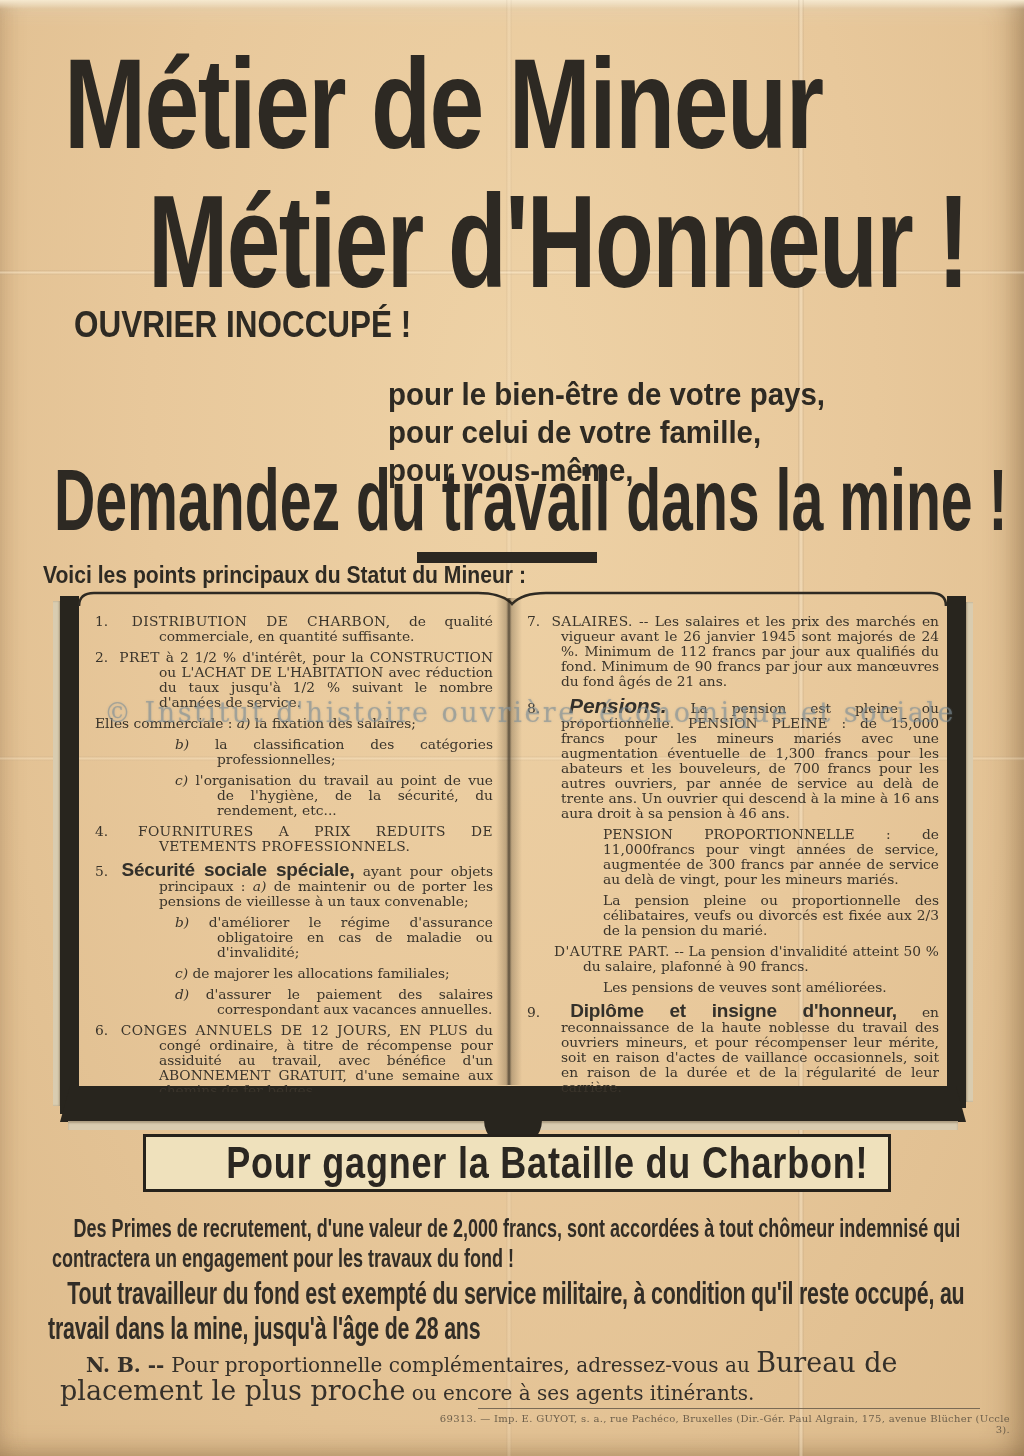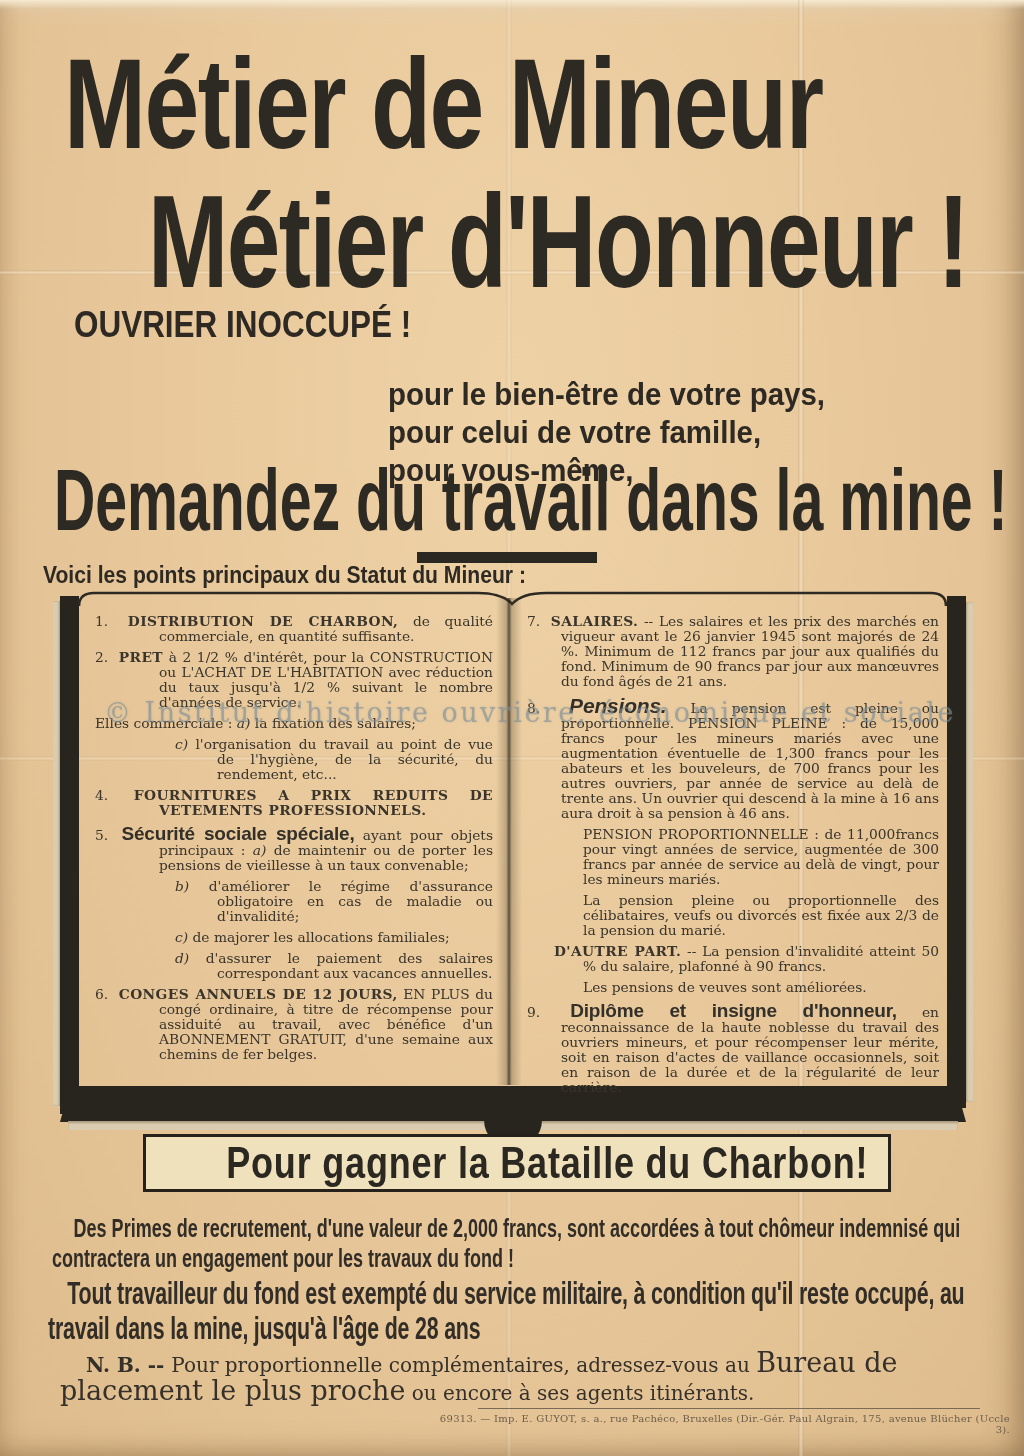--- a/index.html
+++ b/index.html
@@ -61,24 +61,24 @@
 
   .col{position:absolute;top:22px;height:478px;overflow:hidden;
     font-family:"DejaVu Serif","Liberation Serif",serif;
     font-size:13.8px;line-height:15px;color:#3a342b;text-align:justify;}
   .colL{left:45px;width:398px;}
   .colR{left:477px;width:412px;}
   .blk{margin-bottom:6px;}
   .colL .blk{padding-left:64px;text-indent:-64px;}
   .colL .blk.sub{margin-left:80px;padding-left:42px;text-indent:-42px;}
   .colR .blk{padding-left:34px;text-indent:-34px;}
-  .colR .blk.ind{margin-left:56px;padding-left:0;text-indent:0;}
+  .colR .blk.ind{margin-left:76px;padding-left:0;text-indent:0;}
   .colR .blk.dap{padding-left:56px;text-indent:-29px;}
   .num{padding-right:5px;}
-  .bs{font-weight:700;letter-spacing:.4px;}
+  .bs{font-weight:400;letter-spacing:.4px;}
   .it{font-style:italic;}
   .sans,.sans2{font-family:"Liberation Sans",sans-serif;font-weight:700;font-size:19px;line-height:1;letter-spacing:-.2px;color:#33302a;}
   .sans2{font-size:21px;font-style:italic;}
 
   .watermark{position:absolute;left:104px;top:697px;width:880px;
     font-family:"DejaVu Serif","Liberation Serif",serif;
     font-size:27px;letter-spacing:2.5px;color:rgba(125,142,152,.55);
     text-shadow:0 0 2px rgba(125,142,152,.35);white-space:nowrap;pointer-events:none;}
 
   
@@ -141,20 +141,21 @@
     <div class="bk-edgeB"></div>
     <div class="bk-notch"></div>
     <svg class="bk-top" width="869" height="18" viewBox="0 0 869 18">
       <path d="M1,17 Q1,4 16,4 L400,4 Q424,4 434,15 Q444,4 468,4 L853,4 Q868,4 868,17" fill="none" stroke="#2e2a23" stroke-width="2.6"></path>
     </svg>
     <div class="bk-spine"></div>
     <div class="col colL" id="col-left">
         <div class="blk"><span class="num">1.</span> <span class="bs">DISTRIBUTION DE CHARBON,</span><span> de qualité commerciale, en quantité suffisante.</span></div>
         <div class="blk"><span class="num">2.</span> <span class="bs">PRET</span><span> à 2 1/2 % d'intérêt, pour la CONSTRUCTION ou L'ACHAT DE L'HABITATION avec réduction du taux jusqu'à 1/2 % suivant le nombre d'années de service.</span></div>
         <div class="blk"><span>Elles commerciale : </span><span class="it">a)</span><span> la fixation des salaires;</span></div>
+        <div class="blk sub"><span class="it">b)</span><span> la classification des catégories professionnelles;</span></div>
         <div class="blk sub"><span class="it">c)</span><span> l'organisation du travail au point de vue de l'hygiène, de la sécurité, du rendement, etc...</span></div>
         <div class="blk"><span class="num">4.</span> <span class="bs">FOURNITURES A PRIX REDUITS DE VETEMENTS PROFESSIONNELS.</span></div>
         <div class="blk"><span class="num">5.</span> <span class="sans">Sécurité sociale spéciale,</span><span> ayant pour objets principaux : </span><span class="it">a)</span><span> de maintenir ou de porter les pensions de vieillesse à un taux convenable;</span></div>
         <div class="blk sub"><span class="it">b)</span><span> d'améliorer le régime d'assurance obligatoire en cas de maladie ou d'invalidité;</span></div>
         <div class="blk sub"><span class="it">c)</span><span> de majorer les allocations familiales;</span></div>
         <div class="blk sub"><span class="it">d)</span><span> d'assurer le paiement des salaires correspondant aux vacances annuelles.</span></div>
         <div class="blk"><span class="num">6.</span> <span class="bs">CONGES ANNUELS DE 12 JOURS,</span><span> EN PLUS du congé ordinaire, à titre de récompense pour assiduité au travail, avec bénéfice d'un ABONNEMENT GRATUIT, d'une semaine aux chemins de fer belges.</span></div>
       </div>
     <div class="col colR" id="col-right">
         <div class="blk"><span class="num">7.</span> <span class="bs">SALAIRES.</span><span> -- Les salaires et les prix des marchés en vigueur avant le 26 janvier 1945 sont majorés de 24 %. Minimum de 112 francs par jour aux qualifiés du fond. Minimum de 90 francs par jour aux manœuvres du fond âgés de 21 ans.</span></div>

